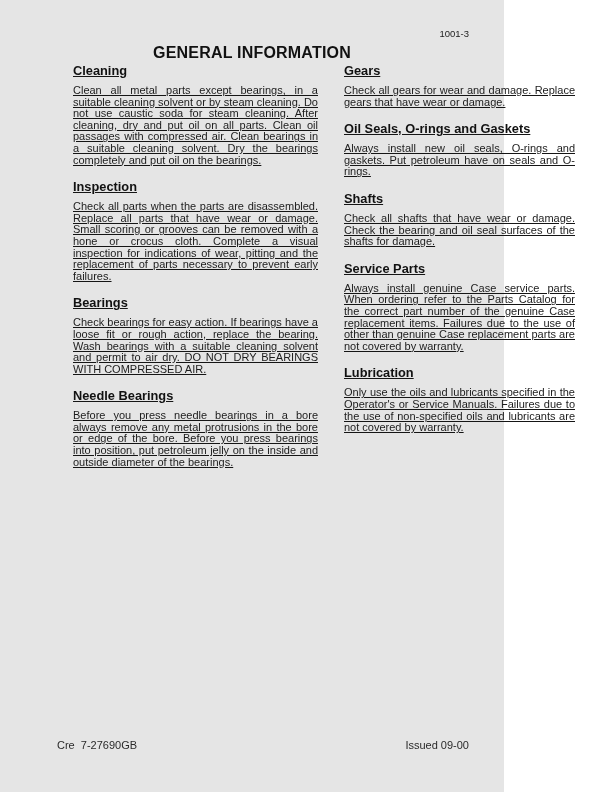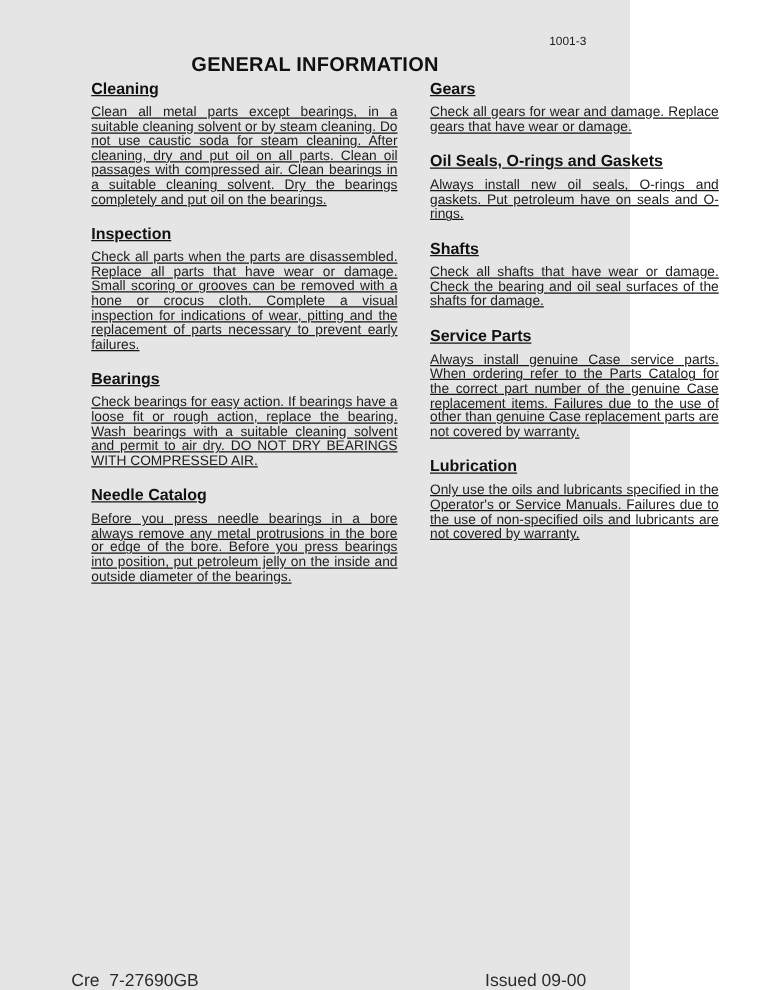--- a/index.html
+++ b/index.html
@@ -60,26 +60,26 @@
   }
   .sec p {
     margin: 0;
     font-size: 11px;
     line-height: 11.6px;
     text-align: justify;
     color: #1c1c1c;
   }
   .footer {
     position: absolute;
-    top: 776px;
+    top: 739px;
     left: 57px;
     right: 35px;
     display: flex;
     justify-content: space-between;
-    font-size: 14px;
+    font-size: 11px;
     color: #2a2a2a;
     align-items: center;
   }
   .footer span { white-space: pre; }
 </style>
 </head>
 <body>
 
 <div class="page">
 
@@ -96,21 +96,21 @@
       </section>
       <section class="sec">
         <h2>Inspection</h2>
         <p>Check all parts when the parts are disassembled. Replace all parts that have wear or damage. Small scoring or grooves can be removed with a hone or crocus cloth. Complete a visual inspection for indications of wear, pitting and the replacement of parts necessary to prevent early failures.</p>
       </section>
       <section class="sec">
         <h2>Bearings</h2>
         <p>Check bearings for easy action. If bearings have a loose fit or rough action, replace the bearing. Wash bearings with a suitable cleaning solvent and permit to air dry. DO NOT DRY BEARINGS WITH COMPRESSED AIR.</p>
       </section>
       <section class="sec">
-        <h2>Needle Catalog</h2>
+        <h2>Needle Bearings</h2>
         <p>Before you press needle bearings in a bore always remove any metal protrusions in the bore or edge of the bore. Before you press bearings into position, put petroleum jelly on the inside and outside diameter of the bearings.</p>
       </section>
     </div>
 
     <div class="col col-right">
       <section class="sec">
         <h2>Gears</h2>
         <p>Check all gears for wear and damage. Replace gears that have wear or damage.</p>
       </section>
       <section class="sec">

